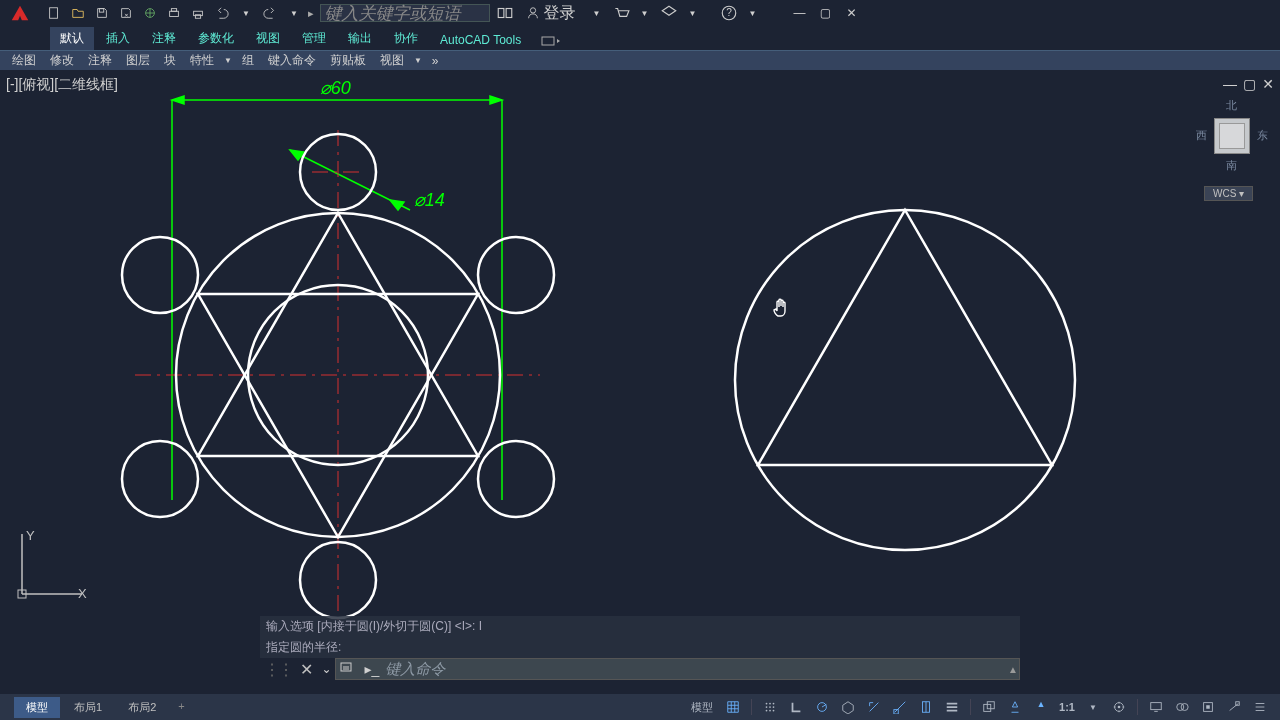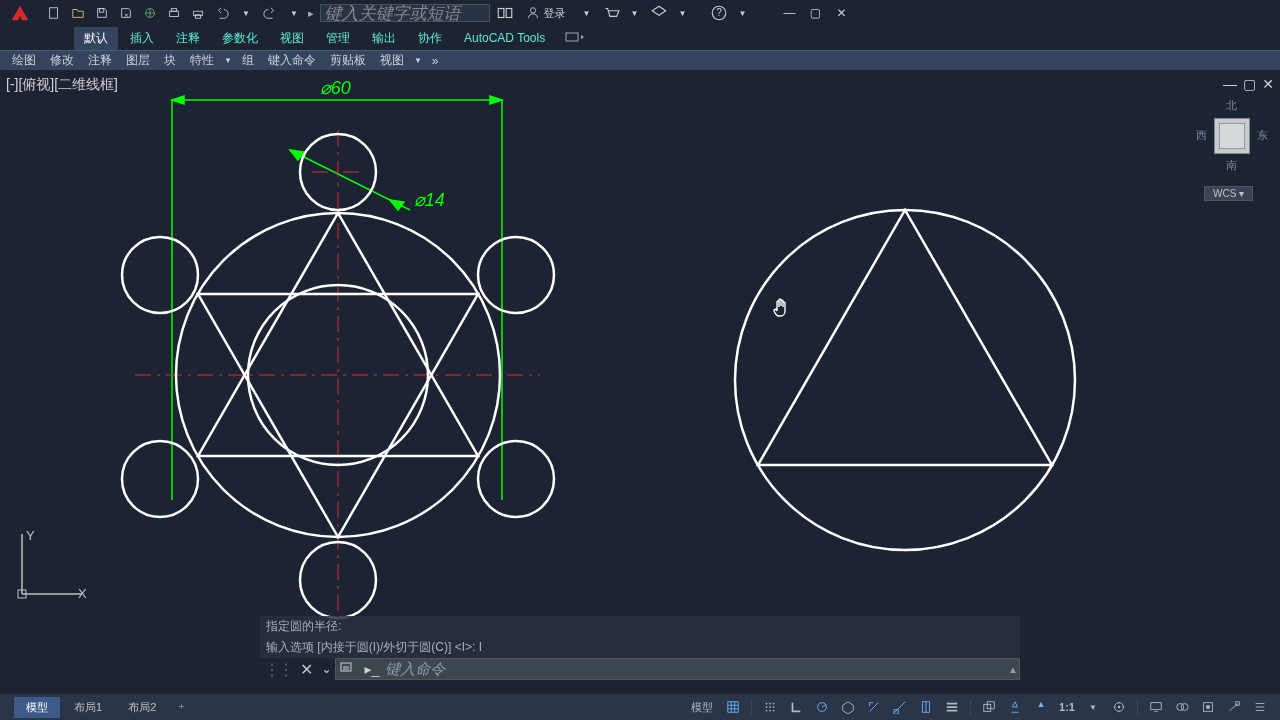--- a/index.html
+++ b/index.html
@@ -6,24 +6,24 @@
 body { width: 1280px; height: 720px; background: #1c2333; color: #d0d0d0; overflow: hidden; position: relative; }
 .titlebar { height: 26px; background: #1c2333; display: flex; align-items: center; font-size: 12px; }
 .app-logo { width: 40px; height: 26px; display: flex; align-items: center; justify-content: center; }
 .app-logo svg { width: 22px; height: 22px; }
 .qat { display: flex; gap: 4px; padding: 0 4px; align-items: center; }
 .qat-btn { width: 20px; height: 20px; display: flex; align-items: center; justify-content: center; color: #d0d0d0; cursor: pointer; }
 .qat-btn svg { width: 14px; height: 14px; }
 .title-center { flex: 1; text-align: center; color: #e0e0e0; font-size: 13px; }
 .title-right { display: flex; align-items: center; gap: 6px; padding-right: 6px; }
 .search-box { width: 170px; height: 18px; background: #2a3245; border: 1px solid #455; font-size: 17px; color: #888; font-style: italic; padding: 0 4px; display:flex; align-items:center;}
-.user-btn { display: flex; align-items: center; gap: 4px; font-size: 11px; color: #d0d0d0; padding: 0 6px; cursor:pointer;}
+.user-btn { display: flex; align-items: center; gap: 4px; font-size: 16px; color: #d0d0d0; padding: 0 6px; cursor:pointer;}
 .tr-icon { width: 18px; height: 20px; display: flex; align-items: center; justify-content: center; color: #d0d0d0; cursor:pointer;}
 .win-btn { width: 20px; height: 20px; display:flex; align-items:center; justify-content:center; color:#d0d0d0; cursor:pointer;}
-.ribbon-tabs { height: 24px; background: #1c2333; display: flex; align-items: center; font-size: 12px; padding-left: 74px; gap: 2px; }
+.ribbon-tabs { height: 24px; background: #1c2333; display: flex; align-items: flex-end; font-size: 12px; padding-left: 50px; gap: 2px; }
 .ribbon-tab { padding: 3px 10px; color: #5eead4; cursor:pointer;}
 .ribbon-tab.active { background: #34435e; color: #fff; }
 .ribbon-min { margin-left: 8px; cursor:pointer;}
 .panel-row { height: 20px; background: #34435e; display: flex; align-items: center; font-size: 12px; color: #d0d0d0; padding-left: 6px; gap: 2px; border-top:1px solid #455e7a;}
 .panel-item { padding: 1px 6px; cursor:pointer;}
 .dd { font-size:8px; padding:0 2px;}
 .canvas { position: relative; width: 1280px; height: 618px; background: #1c2333; overflow:hidden;}
 .view-label { position: absolute; left: 6px; top: 6px; font-size: 14px; color: #d0d0d0; }
 .doc-controls { position: absolute; right: 6px; top: 6px; display:flex; gap:6px; }
 .doc-controls span { cursor:pointer; color:#d0d0d0; font-size:14px;}
@@ -270,22 +270,22 @@
     <svg width="80" height="80" viewBox="0 0 80 80">
       <line x1="10" y1="70" x2="10" y2="10" stroke="#c0c0c0" stroke-width="1.5"></line>
       <line x1="10" y1="70" x2="70" y2="70" stroke="#c0c0c0" stroke-width="1.5"></line>
       <rect x="6" y="66" width="8" height="8" fill="none" stroke="#c0c0c0"></rect>
       <text x="14" y="16" fill="#c0c0c0" font-size="13">Y</text>
       <text x="66" y="74" fill="#c0c0c0" font-size="13">X</text>
     </svg>
   </div>
 
   <div class="cmd-area">
+    <div class="cmd-hist">输入选项 [内接于圆(I)/外切于圆(C)] &lt;I&gt;: I</div>
     <div class="cmd-hist">指定圆的半径:</div>
-    <div class="cmd-hist">输入选项 [内接于圆(I)/外切于圆(C)] &lt;I&gt;: I</div>
     <div style="display:flex;align-items:center;">
       <span class="grip">⋮⋮</span>
       <span class="close-x">✕</span>
       <span class="cmd-arrow">⌄</span>
       <div class="cmd-line" style="flex:1">
         <span class="cmd-arrow"><svg width="14" height="12" viewBox="0 0 14 12">
               <rect x="1" y="1" width="10" height="8" fill="none" stroke="#ccc"></rect>
               <path d="M3 5h6M3 7h6" stroke="#ccc"></path>
             </svg></span>
         <span class="cmd-caret">▸_</span>

